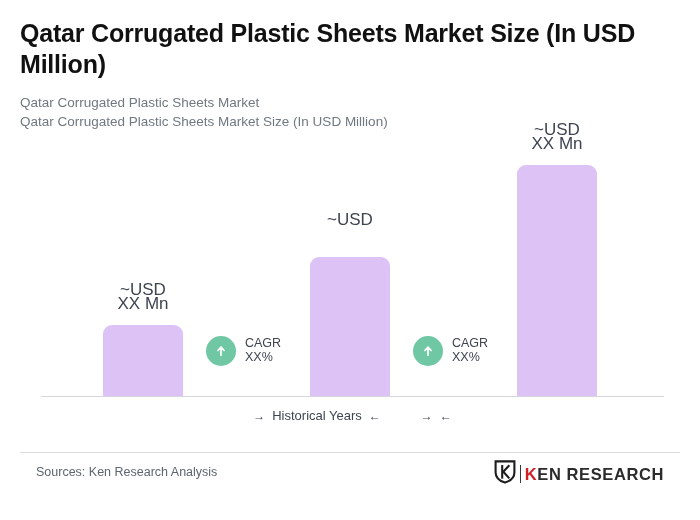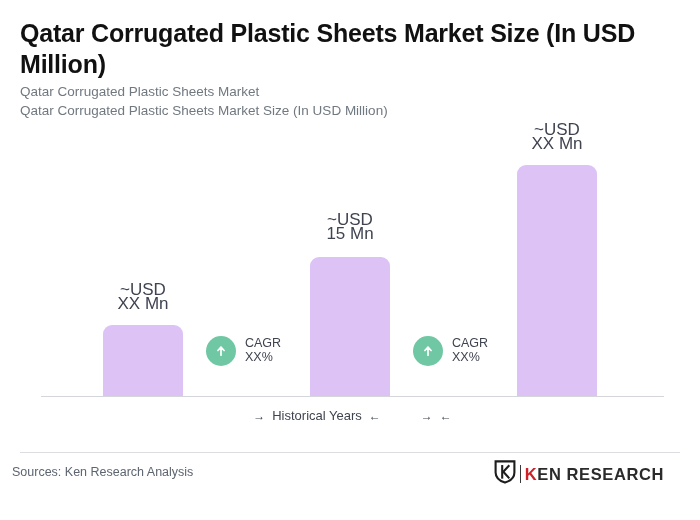--- a/index.html
+++ b/index.html
@@ -35,21 +35,21 @@
     margin: 0;
     font-size: 25px;
     line-height: 31px;
     font-weight: bold;
     color: #111111;
     letter-spacing: -0.2px;
   }
   .subtitle-block {
     position: absolute;
     left: 20px;
-    top: 82px;
+    top: 93px;
     width: 640px;
   }
   .subtitle-line {
     font-size: 13.5px;
     line-height: 19px;
     color: #707880;
   }
 
   
   .plot {
@@ -148,21 +148,21 @@
   .footer-divider {
     position: absolute;
     left: 20px;
     top: 452px;
     width: 660px;
     height: 1px;
     background: #dcdce2;
   }
   .sources {
     position: absolute;
-    left: 12px;
+    left: 36px;
     top: 465px;
     font-size: 12.5px;
     color: #5d6570;
   }
   .logo {
     position: absolute;
     right: 36px;
     top: 462px;
     display: flex;
     align-items: center;
@@ -205,21 +205,20 @@
     <div class="axis-line"></div>
 
     <div class="bar-value" id="bar-label-1">
       <span class="v-line">~USD</span>
       <span class="v-line">XX Mn</span>
     </div>
     <div class="bar" id="bar-1"></div>
 
     <div class="bar-value" id="bar-label-2">
       <span class="v-line">~USD</span>
-      <span class="v-line">15 Mn</span>
     </div>
     <div class="bar" id="bar-2"></div>
 
     <div class="bar-value" id="bar-label-3">
       <span class="v-line">~USD</span>
       <span class="v-line">XX Mn</span>
     </div>
     <div class="bar" id="bar-3"></div>
 
     <div class="cagr" id="cagr-1">

